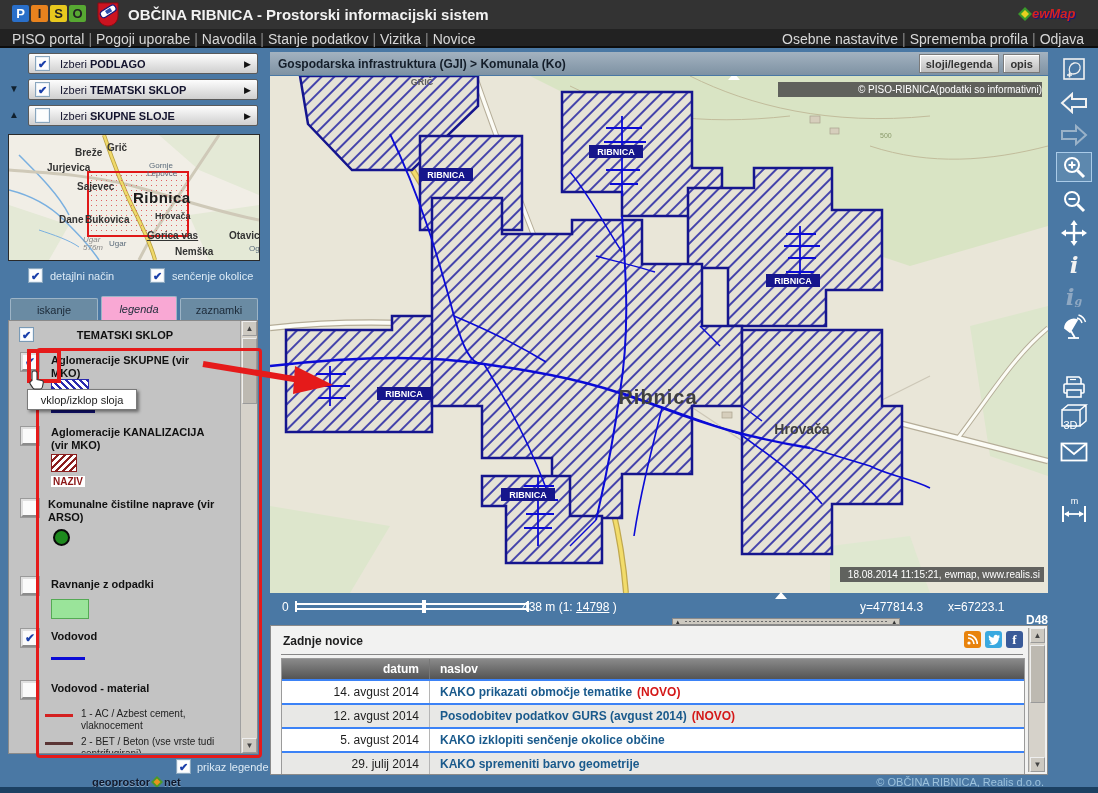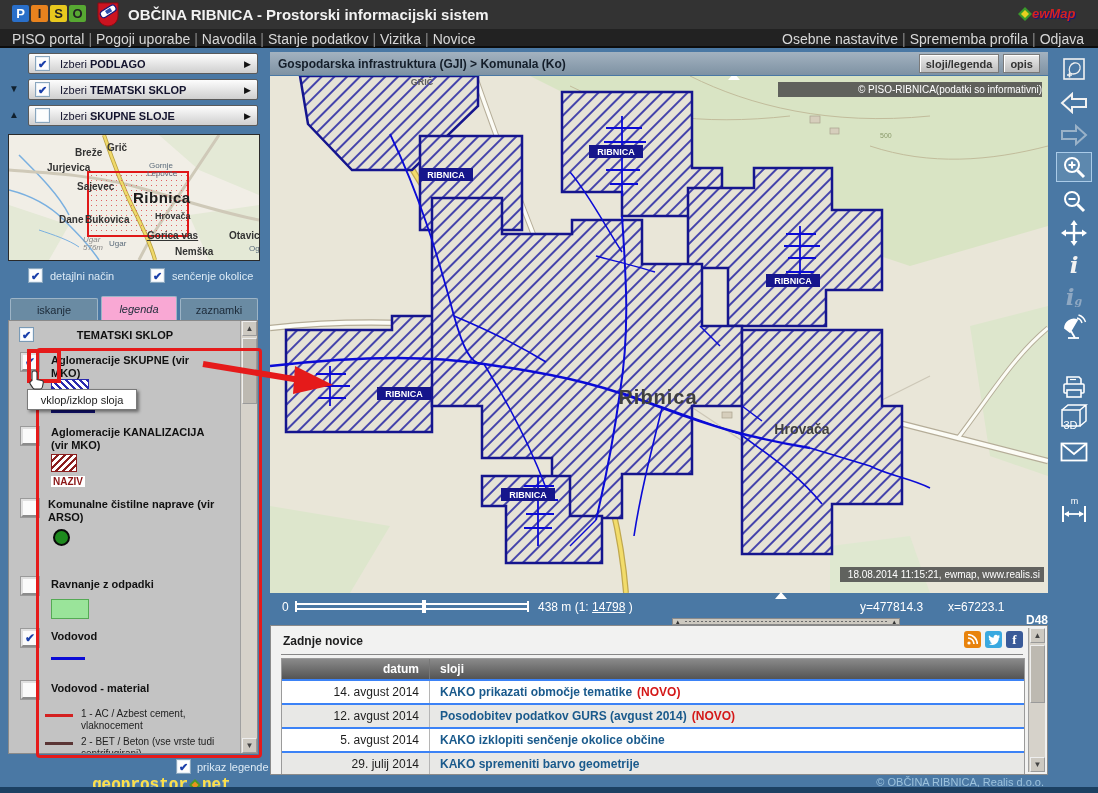--- a/index.html
+++ b/index.html
@@ -82,21 +82,21 @@
   .nrow:nth-child(even):not(.head){background:#ffffff;}
   .novo{color:#d41818;font-weight:bold;}
   
   .tool{left:1056px;width:36px;height:30px;display:flex;align-items:center;justify-content:center;color:#f2f2f2;}
   .tool.active{background:#5d88ae;border:1px solid #aacbe8;box-sizing:border-box;}
   .tool.dim{color:#8fa8c2;}
   .tool svg{display:block;}
   
   #footer-strip{left:0;top:787px;width:1098px;height:6px;background:#1c4062;}
   #copyright{color:#9cc2dd;font-size:11px;}
-  #geo-logo{color:#fde047;font-weight:bold;font-size:16px;text-shadow:0 1px 0 rgba(255,255,255,.35);font-family:Liberation Mono, monospace;}
+  #geo-logo{color:#0f172a;font-weight:bold;font-size:11px;text-shadow:0 1px 0 rgba(255,255,255,.35);}
 </style>
 </head>
 <body>
 
 <div class="abs" id="header">
   <div class="abs" style="left:12px;top:5px;">
     <span class="logo-box" style="background:#2a6fc9;color:#fff;">P</span><span class="logo-box" style="background:#e8821e;">I</span><span class="logo-box" style="background:#e8c81e;">S</span><span class="logo-box" style="background:#57a832;">O</span>
   </div>
   <div class="abs" style="left:97px;top:2px;">
     <svg width="22" height="25" viewBox="0 0 22 25">
@@ -401,21 +401,21 @@
 
 <div class="abs" id="statusbar">
   <span class="abs" style="left:12px;top:4px;">0</span>
   <svg class="abs" style="left:24px;top:4px;" width="236" height="13">
     <line x1="2" y1="4" x2="234" y2="4" stroke="#fff" stroke-width="2"></line>
     <line x1="2" y1="9" x2="234" y2="9" stroke="#fff" stroke-width="2"></line>
     <line x1="2" y1="1" x2="2" y2="12" stroke="#fff" stroke-width="2"></line>
     <line x1="234" y1="1" x2="234" y2="12" stroke="#fff" stroke-width="2"></line>
     <rect x="128" y="0" width="4" height="13" fill="#fff"></rect>
   </svg>
-  <span class="abs" style="left:268px;top:4px;text-align:right;">
+  <span class="abs" style="left:252px;top:4px;text-align:right;">
     <span>438 m (1:</span>
     <span class="lnk">14798</span>
     <span>)</span>
   </span>
   <span class="abs" style="left:590px;top:4px;">y=477814.3</span>
   <span class="abs" style="left:678px;top:4px;">x=67223.1</span>
   <span class="abs lnk" style="left:756px;top:17px;font-weight:bold;text-decoration:underline;">D48</span>
   <div class="abs" style="left:505px;top:-4px;width:0;height:0;border-left:6px solid transparent;border-right:6px solid transparent;border-bottom:7px solid #fff;"></div>
 </div>
 
@@ -439,21 +439,21 @@
       <svg width="12" height="11" viewBox="0 0 12 11">
           <path d="M11 2 C10.6 2.4 10.2 2.6 9.7 2.8 C9.3 2.2 8.6 1.8 7.9 1.8 C6.6 1.8 5.6 2.9 5.6 4.2 L5.6 4.7 C3.8 4.6 2.2 3.7 1.1 2.3 C0.4 3.6 0.8 5.1 2 5.9 C1.6 5.9 1.2 5.8 0.9 5.6 C0.9 6.9 1.8 8 3 8.3 C2.6 8.4 2.2 8.4 1.9 8.3 C2.2 9.4 3.2 10 4.3 10.1 C3.3 10.9 2 11.2 0.8 11 C2 11.7 3.3 12 4.6 11.9 C8.6 11.7 10.9 8.4 10.8 5 C11.2 4.7 11.6 4.3 11.9 3.8 C11.5 4 11.1 4.1 10.7 4.1 C11.1 3.8 11.4 3.4 11.6 2.9 Z" fill="#fff" transform="translate(0,-1)"></path>
         </svg>
     </span>
     <span class="sq-icon" style="background:#3a5a98;color:#fff;font-weight:bold;font-size:13px;font-family:'Liberation Serif',serif;">f</span>
   </div>
   <div class="abs" style="left:10px;top:28px;width:742px;border-top:1px solid #888;"></div>
   <div id="news-table">
     <div class="nrow head">
       <div class="c1">datum</div>
-      <div class="c2">sloji</div>
+      <div class="c2">naslov</div>
     </div>
     <div class="nrow">
       <div class="c1">14. avgust 2014</div>
       <div class="c2">
           <span>KAKO prikazati območje tematike</span>
           <span class="novo">(NOVO)</span>
         </div>
     </div>
     <div class="nrow">
       <div class="c1">12. avgust 2014</div>

